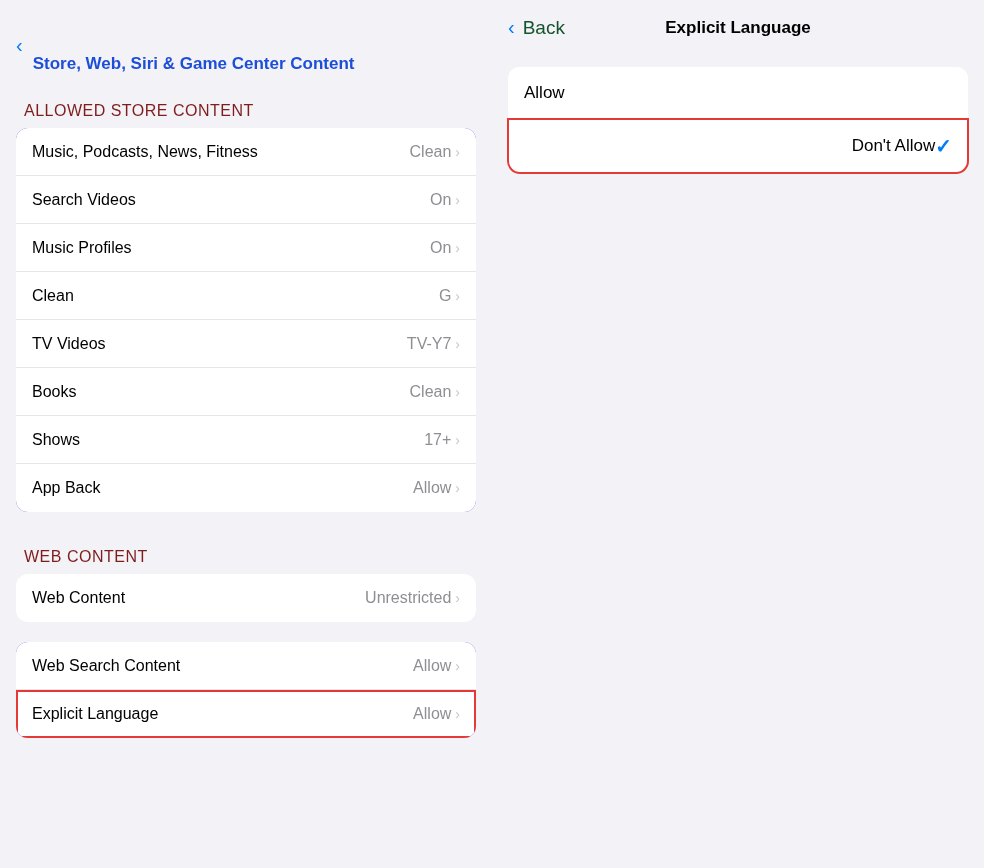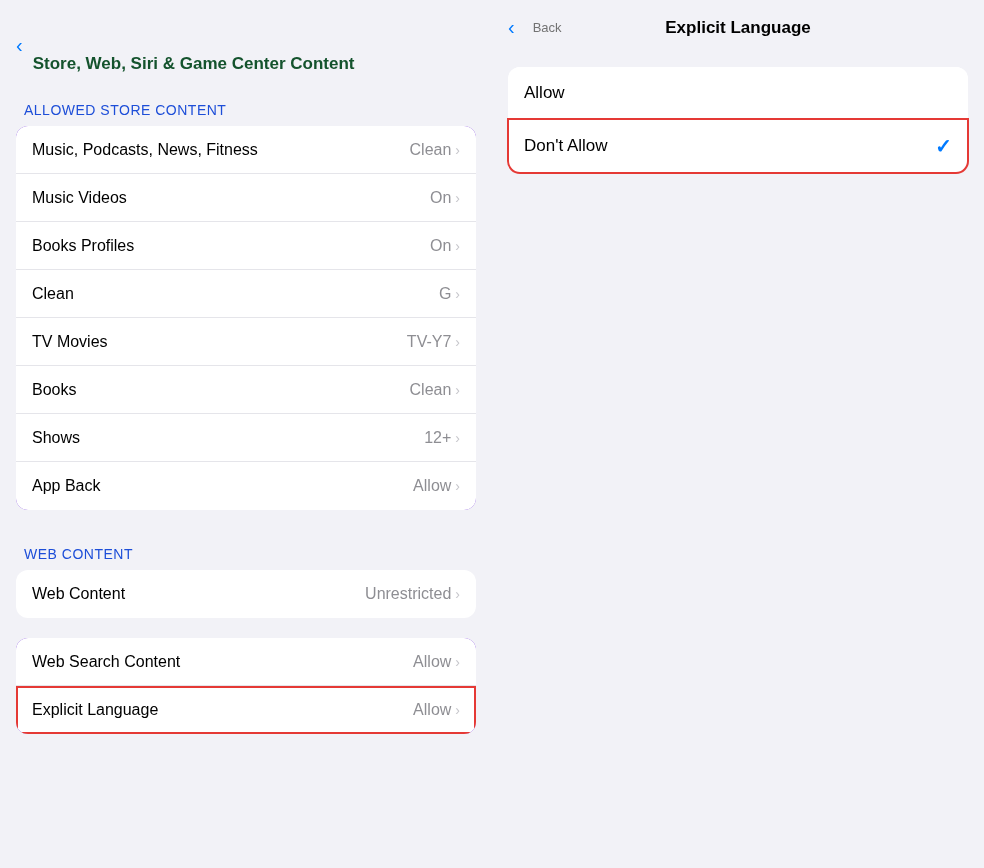--- a/index.html
+++ b/index.html
@@ -41,34 +41,34 @@
 
     .back-chevron {
       font-size: 20px;
       color: #007aff;
       margin-right: 2px;
     }
 
     .left-title {
       font-size: 17px;
       font-weight: 600;
-      color: #14532d;
+      color: #1d4ed8;
       margin-top: 38px;
     }
 
     .left-content {
       flex: 1;
       overflow-y: auto;
       padding: 0 16px;
     }
 
     .section-label {
-      font-size: 14px;
+      font-size: 16px;
       font-weight: 400;
-      color: #1d4ed8;
+      color: #7f1d1d;
       text-transform: uppercase;
       letter-spacing: 0.5px;
       padding: 16px 8px 8px 8px;
     }
 
     .settings-group {
       background: #6d28d9;
       border-radius: 12px;
       overflow: hidden;
       margin-bottom: 20px;
@@ -177,20 +177,21 @@
     }
 
     .option-row:last-child {
       border-bottom: none;
       border-radius: 0 0 12px 12px;
     }
 
     .option-row.selected {
       outline: 2.5px solid #e53935;
       outline-offset: -1px;
+      justify-content: flex-end;
     }
 
     .option-label {
       font-size: 17px;
       color: #000;
     }
 
     .checkmark {
       color: #007aff;
       font-size: 20px;
@@ -213,58 +214,58 @@
     <div class="section-label">Allowed Store Content</div>
     <div class="settings-group">
       <div class="settings-row">
         <span class="row-label">Music, Podcasts, News, Fitness</span>
         <div class="row-value">
           <span class="row-value-text">Clean</span>
           <span class="chevron-right">›</span>
         </div>
       </div>
       <div class="settings-row">
-        <span class="row-label">Music Videos</span>
+        <span class="row-label">Search Videos</span>
         <div class="row-value">
           <span class="row-value-text">On</span>
           <span class="chevron-right">›</span>
         </div>
       </div>
       <div class="settings-row">
-        <span class="row-label">Books Profiles</span>
+        <span class="row-label">Music Profiles</span>
         <div class="row-value">
           <span class="row-value-text">On</span>
           <span class="chevron-right">›</span>
         </div>
       </div>
       <div class="settings-row">
         <span class="row-label">Clean</span>
         <div class="row-value">
           <span class="row-value-text">G</span>
           <span class="chevron-right">›</span>
         </div>
       </div>
       <div class="settings-row">
-        <span class="row-label">TV Movies</span>
+        <span class="row-label">TV Videos</span>
         <div class="row-value">
           <span class="row-value-text">TV-Y7</span>
           <span class="chevron-right">›</span>
         </div>
       </div>
       <div class="settings-row">
         <span class="row-label">Books</span>
         <div class="row-value">
           <span class="row-value-text">Clean</span>
           <span class="chevron-right">›</span>
         </div>
       </div>
       <div class="settings-row">
         <span class="row-label">Shows</span>
         <div class="row-value">
-          <span class="row-value-text">12+</span>
+          <span class="row-value-text">17+</span>
           <span class="chevron-right">›</span>
         </div>
       </div>
       <div class="settings-row">
         <span class="row-label">App Back</span>
         <div class="row-value">
           <span class="row-value-text">Allow</span>
           <span class="chevron-right">›</span>
         </div>
       </div>
@@ -297,21 +298,21 @@
         </div>
       </div>
     </div>
   </div>
 </div>
 
 <div class="right-panel">
   <div class="right-header">
     <div class="back-btn-right">
       <span class="back-chevron">‹</span>
-      <span style="color:#737373; font-size:13px; margin-left:16px;">Back</span>
+      <span style="color:#14532d; font-size:19px; margin-left:6px;">Back</span>
     </div>
     <span class="right-title">Explicit Language</span>
   </div>
 
   <div class="right-content">
     <div class="options-group">
       <div class="option-row">
         <span class="option-label">Allow</span>
       </div>
       <div class="option-row selected">

